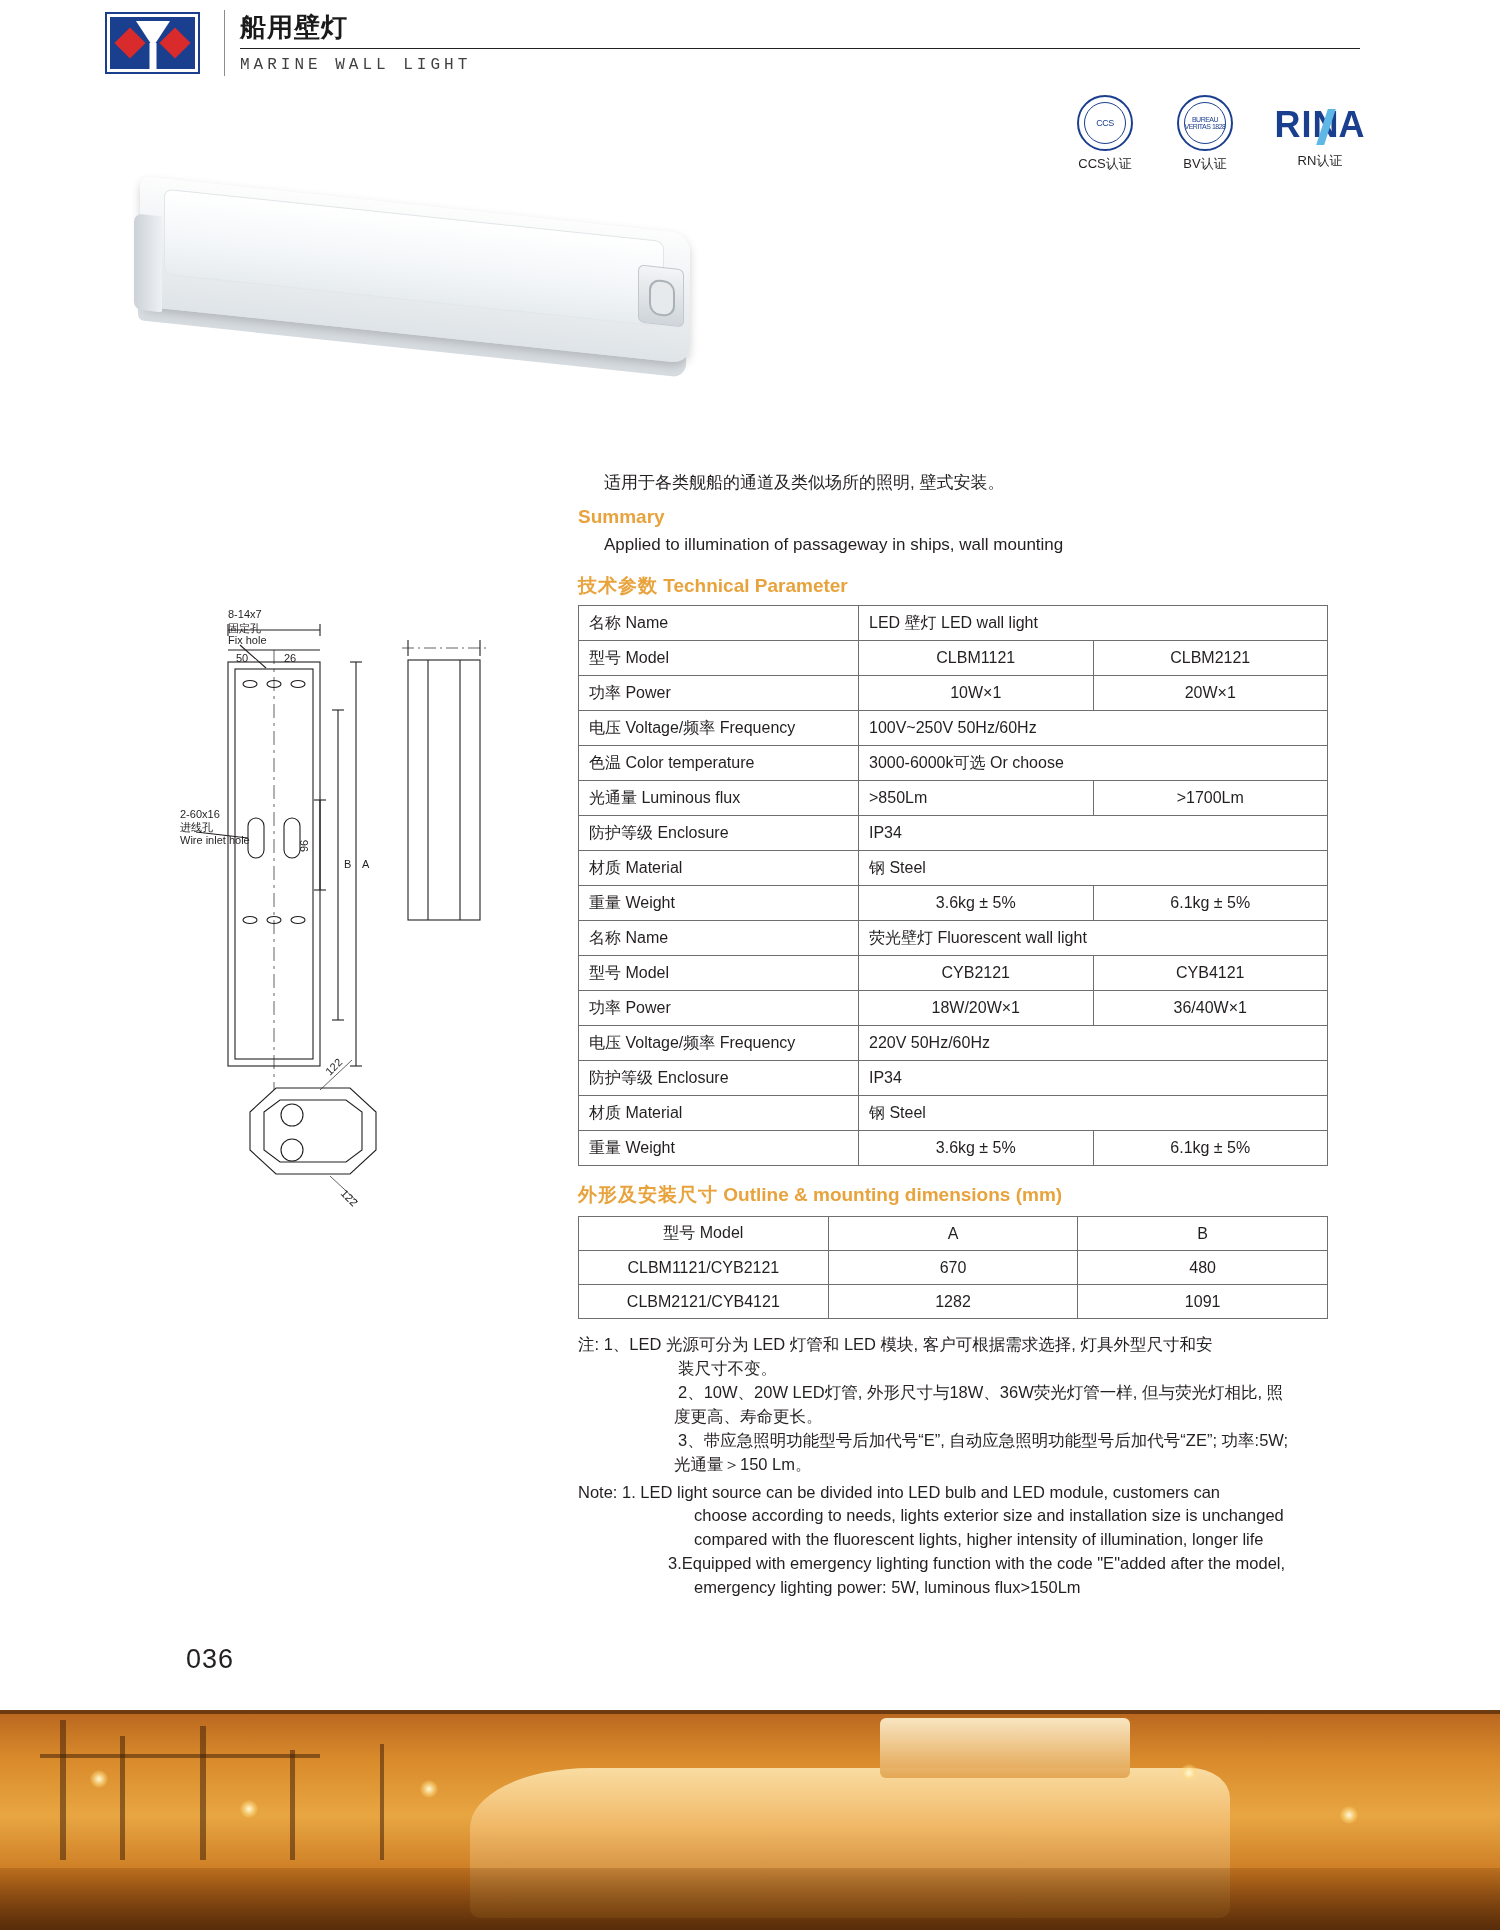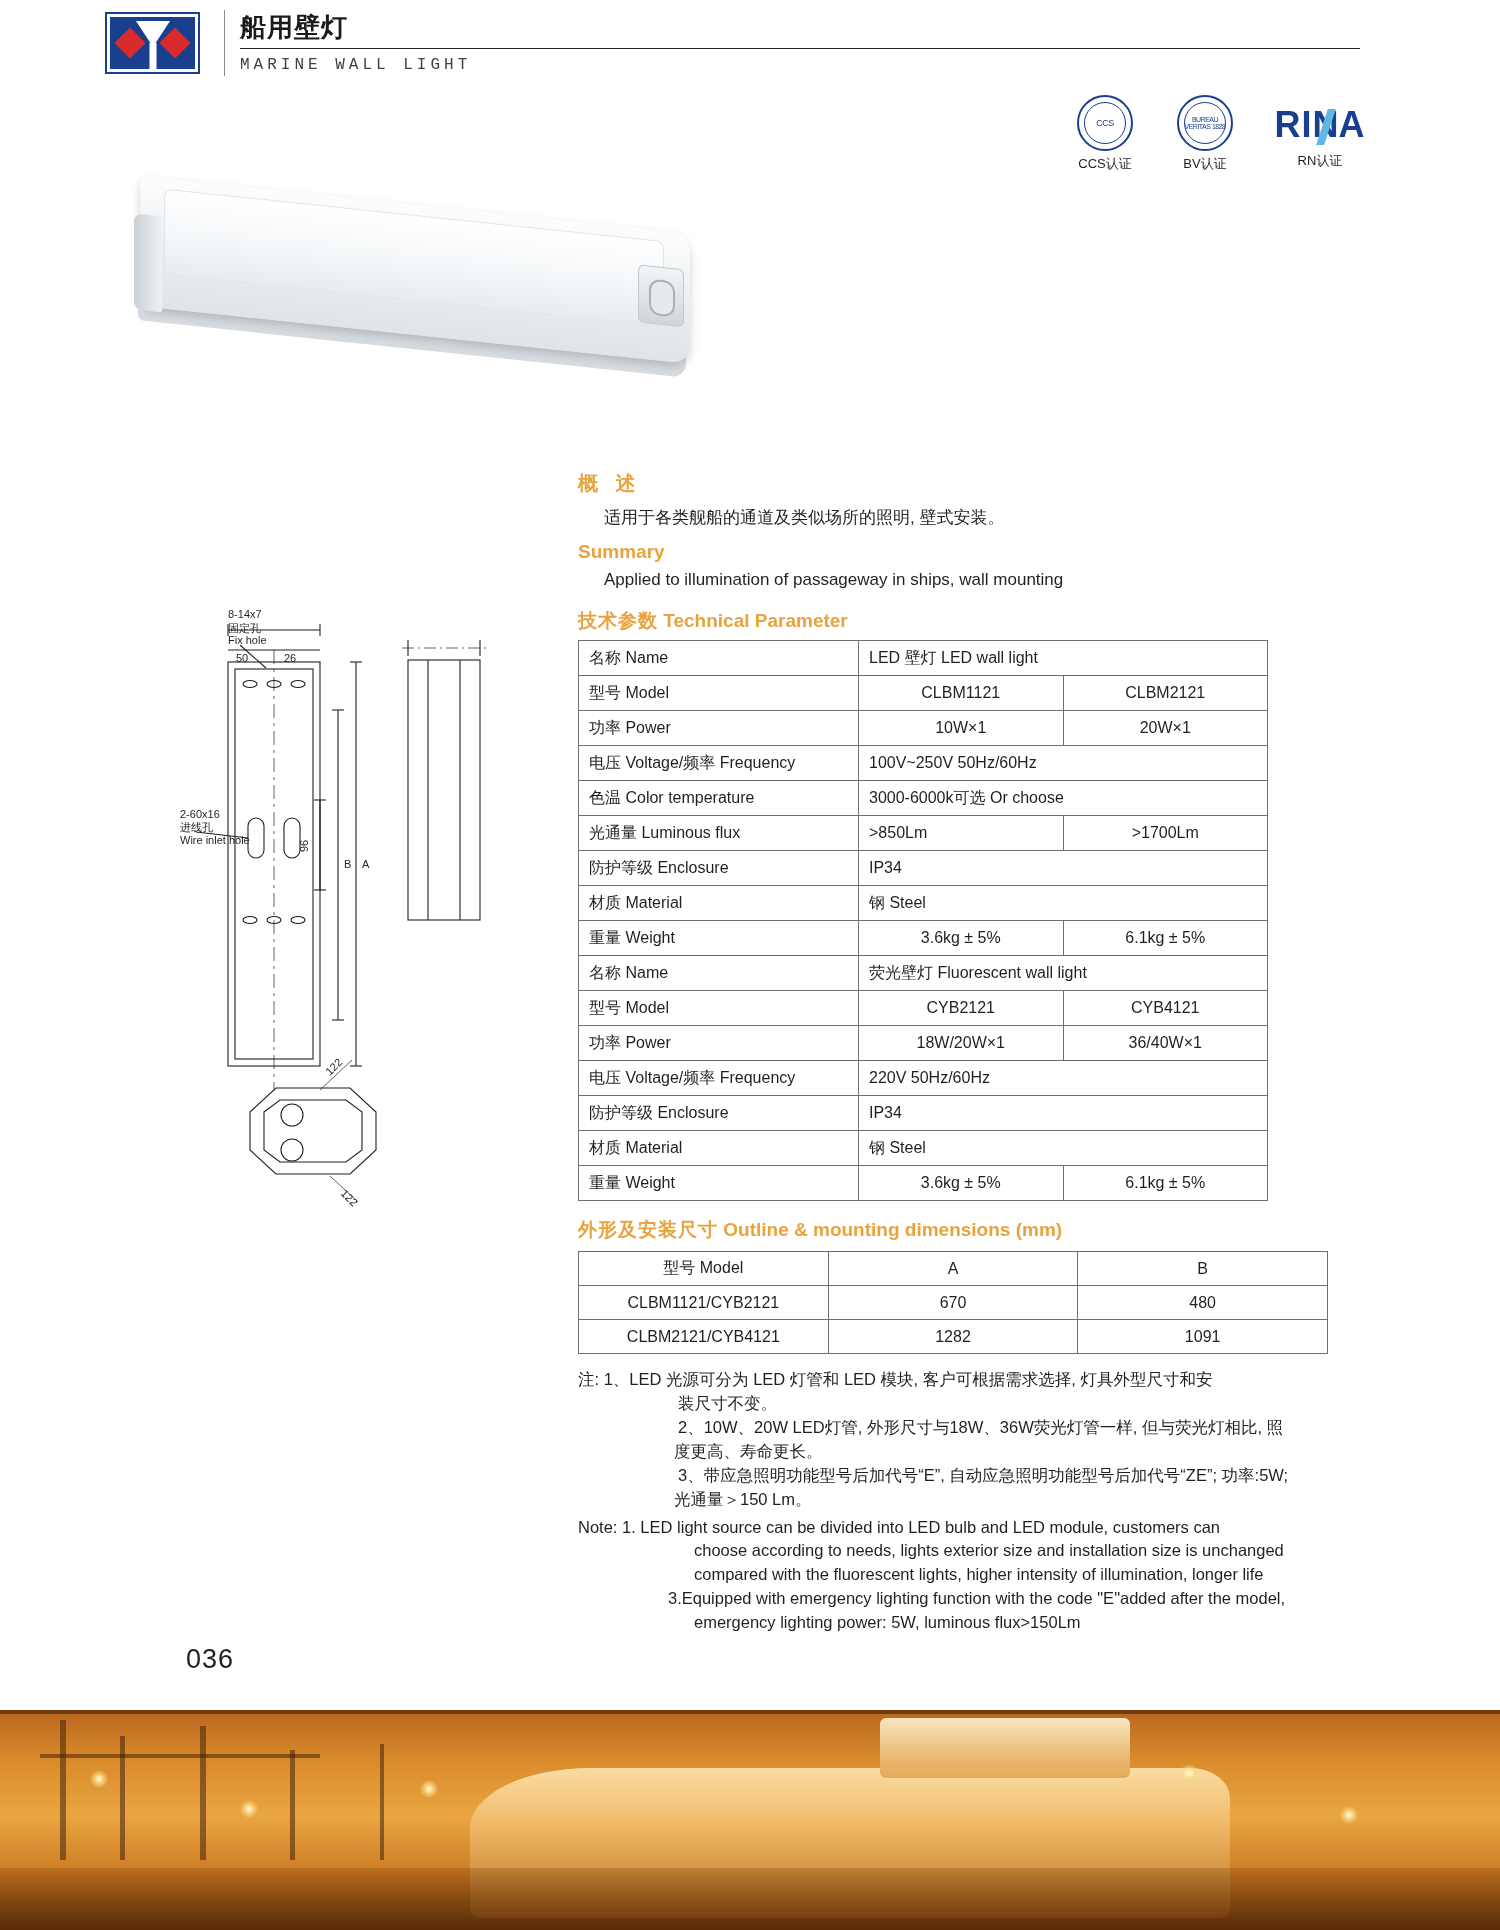--- a/index.html
+++ b/index.html
@@ -243,21 +243,21 @@
   .sec-title-row {
     margin-top: 16px;
     font-size: 19px;
     font-weight: bold;
     color: #e8a33d;
   }
   .sec-title-row .cn { letter-spacing: 1px; }
 
   table.spec {
     border-collapse: collapse;
-    width: 690px;
+    width: 750px;
     margin-top: 6px;
     table-layout: fixed;
   }
   table.spec td {
     border: 1px solid #6f6f6f;
     height: 35px;
     font-size: 16px;
     padding: 2px 10px;
     color: #231f20;
   }
@@ -465,21 +465,20 @@
       <text x="164" y="278">B</text>
       <text x="128" y="262" transform="rotate(-90,128,262)">96</text>
       <text x="150" y="486" transform="rotate(-45,150,486)">122</text>
       <text x="160" y="604" transform="rotate(45,160,604)">122</text>
     </g>
   </svg>
 </div>
 
 <div class="content">
 
-  <div class="sec-head-cn">概  述</div>
   <p class="sec-text">适用于各类舰船的通道及类似场所的照明, 壁式安装。</p>
   <div class="sec-head-en">Summary</div>
   <p class="sec-text">Applied to illumination of passageway in ships, wall mounting</p>
 
   <div class="sec-title-row">
     <span class="cn">技术参数</span>
     <span>Technical Parameter</span>
   </div>
 
   <table class="spec">

